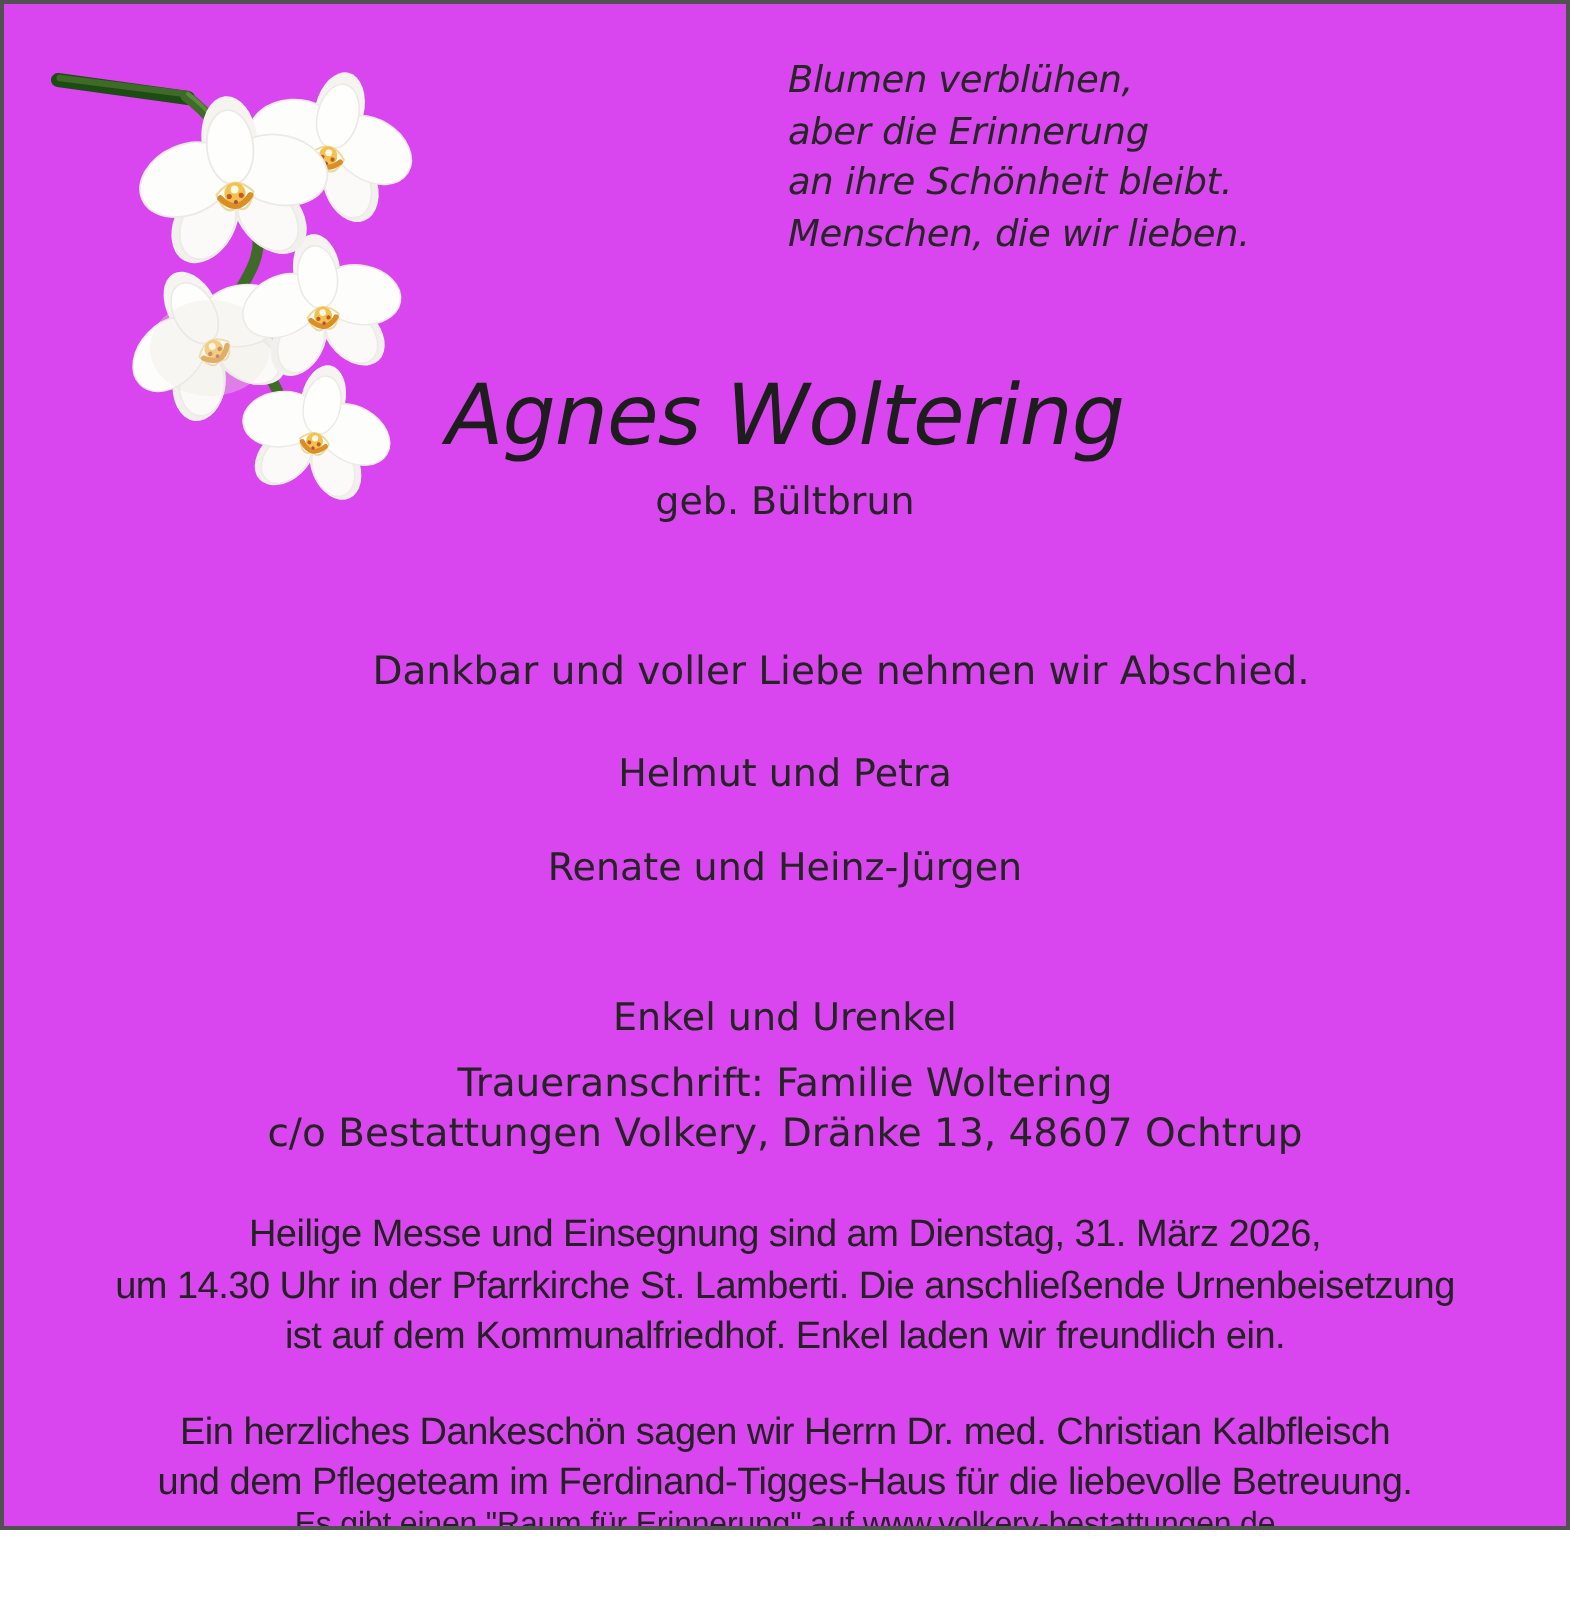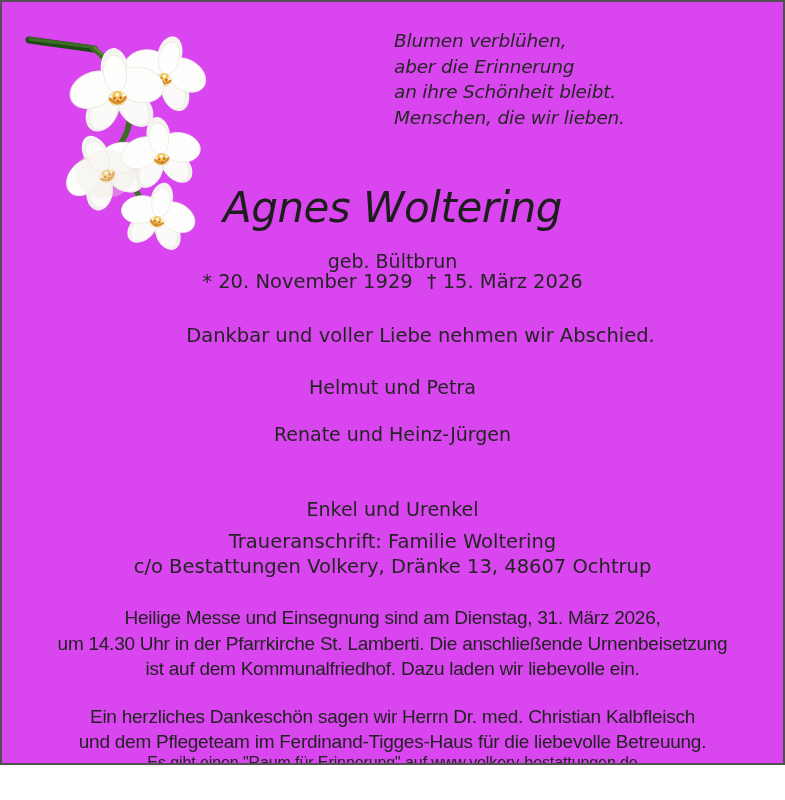--- a/index.html
+++ b/index.html
@@ -32,21 +32,21 @@
     letter-spacing: -0.2px;
   }
   .center { position: absolute; left: 0; width: 100%; text-align: center; }
   .name {
     top: 181px;
     font-style: italic;
     font-size: 42px;
     letter-spacing: -0.5px;
     color: #1d1d1d;
   }
-  .maiden { top: 248px; font-size: 19px; color: #242424; text-align: center; }
+  .maiden { top: 238px; font-size: 19px; color: #242424; text-align: center; }
   .dates  { top: 268px; font-size: 19.5px; color: #242424; }
   .dates .birth { margin-right: 14px; }
   .farewell { top: 322px; font-size: 19.5px; color: #242424; padding-left: 28px; }
   .mourner { font-size: 19px; color: #242424; }
   .m1 { top: 374px; }
   .m2 { top: 421px; }
   .m3 { top: 496px; }
   .address { top: 528px; font-size: 19.5px; line-height: 24.5px; color: #242424; }
   .para {
     font-family: "Liberation Sans", sans-serif;
@@ -106,39 +106,36 @@
 
   <div class="poem">
     <div>Blumen verblühen,</div>
     <div>aber die Erinnerung</div>
     <div>an ihre Schönheit bleibt.</div>
     <div>Menschen, die wir lieben.</div>
   </div>
 
   <div class="center name">Agnes Woltering</div>
   <div class="center maiden">geb. Bültbrun</div>
-  <div class="center dates">
-    <span class="birth">* 20. November 1929</span><span>† 15. März 2026</span>
-  </div>
 
   <div class="center farewell">Dankbar und voller Liebe nehmen wir Abschied.</div>
 
   <div class="center mourner m1">Helmut und Petra</div>
   <div class="center mourner m2">Renate und Heinz-Jürgen</div>
   <div class="center mourner m3">Enkel und Urenkel</div>
 
   <div class="center address">
     <div>Traueranschrift: Familie Woltering</div>
     <div>c/o Bestattungen Volkery, Dränke 13, 48607 Ochtrup</div>
   </div>
 
   <div class="center para service">
     <div>Heilige Messe und Einsegnung sind am Dienstag, 31. März 2026,</div>
     <div>um 14.30 Uhr in der Pfarrkirche St. Lamberti. Die anschließende Urnenbeisetzung</div>
-    <div>ist auf dem Kommunalfriedhof. Dazu laden wir liebevolle ein.</div>
+    <div>ist auf dem Kommunalfriedhof. Enkel laden wir freundlich ein.</div>
   </div>
 
   <div class="center para thanks">
     <div>Ein herzliches Dankeschön sagen wir Herrn Dr. med. Christian Kalbfleisch</div>
     <div>und dem Pflegeteam im Ferdinand-Tigges-Haus für die liebevolle Betreuung.</div>
   </div>
 
   <div class="center memorial">Es gibt einen "Raum für Erinnerung" auf www.volkery-bestattungen.de</div>
 
 </div>

